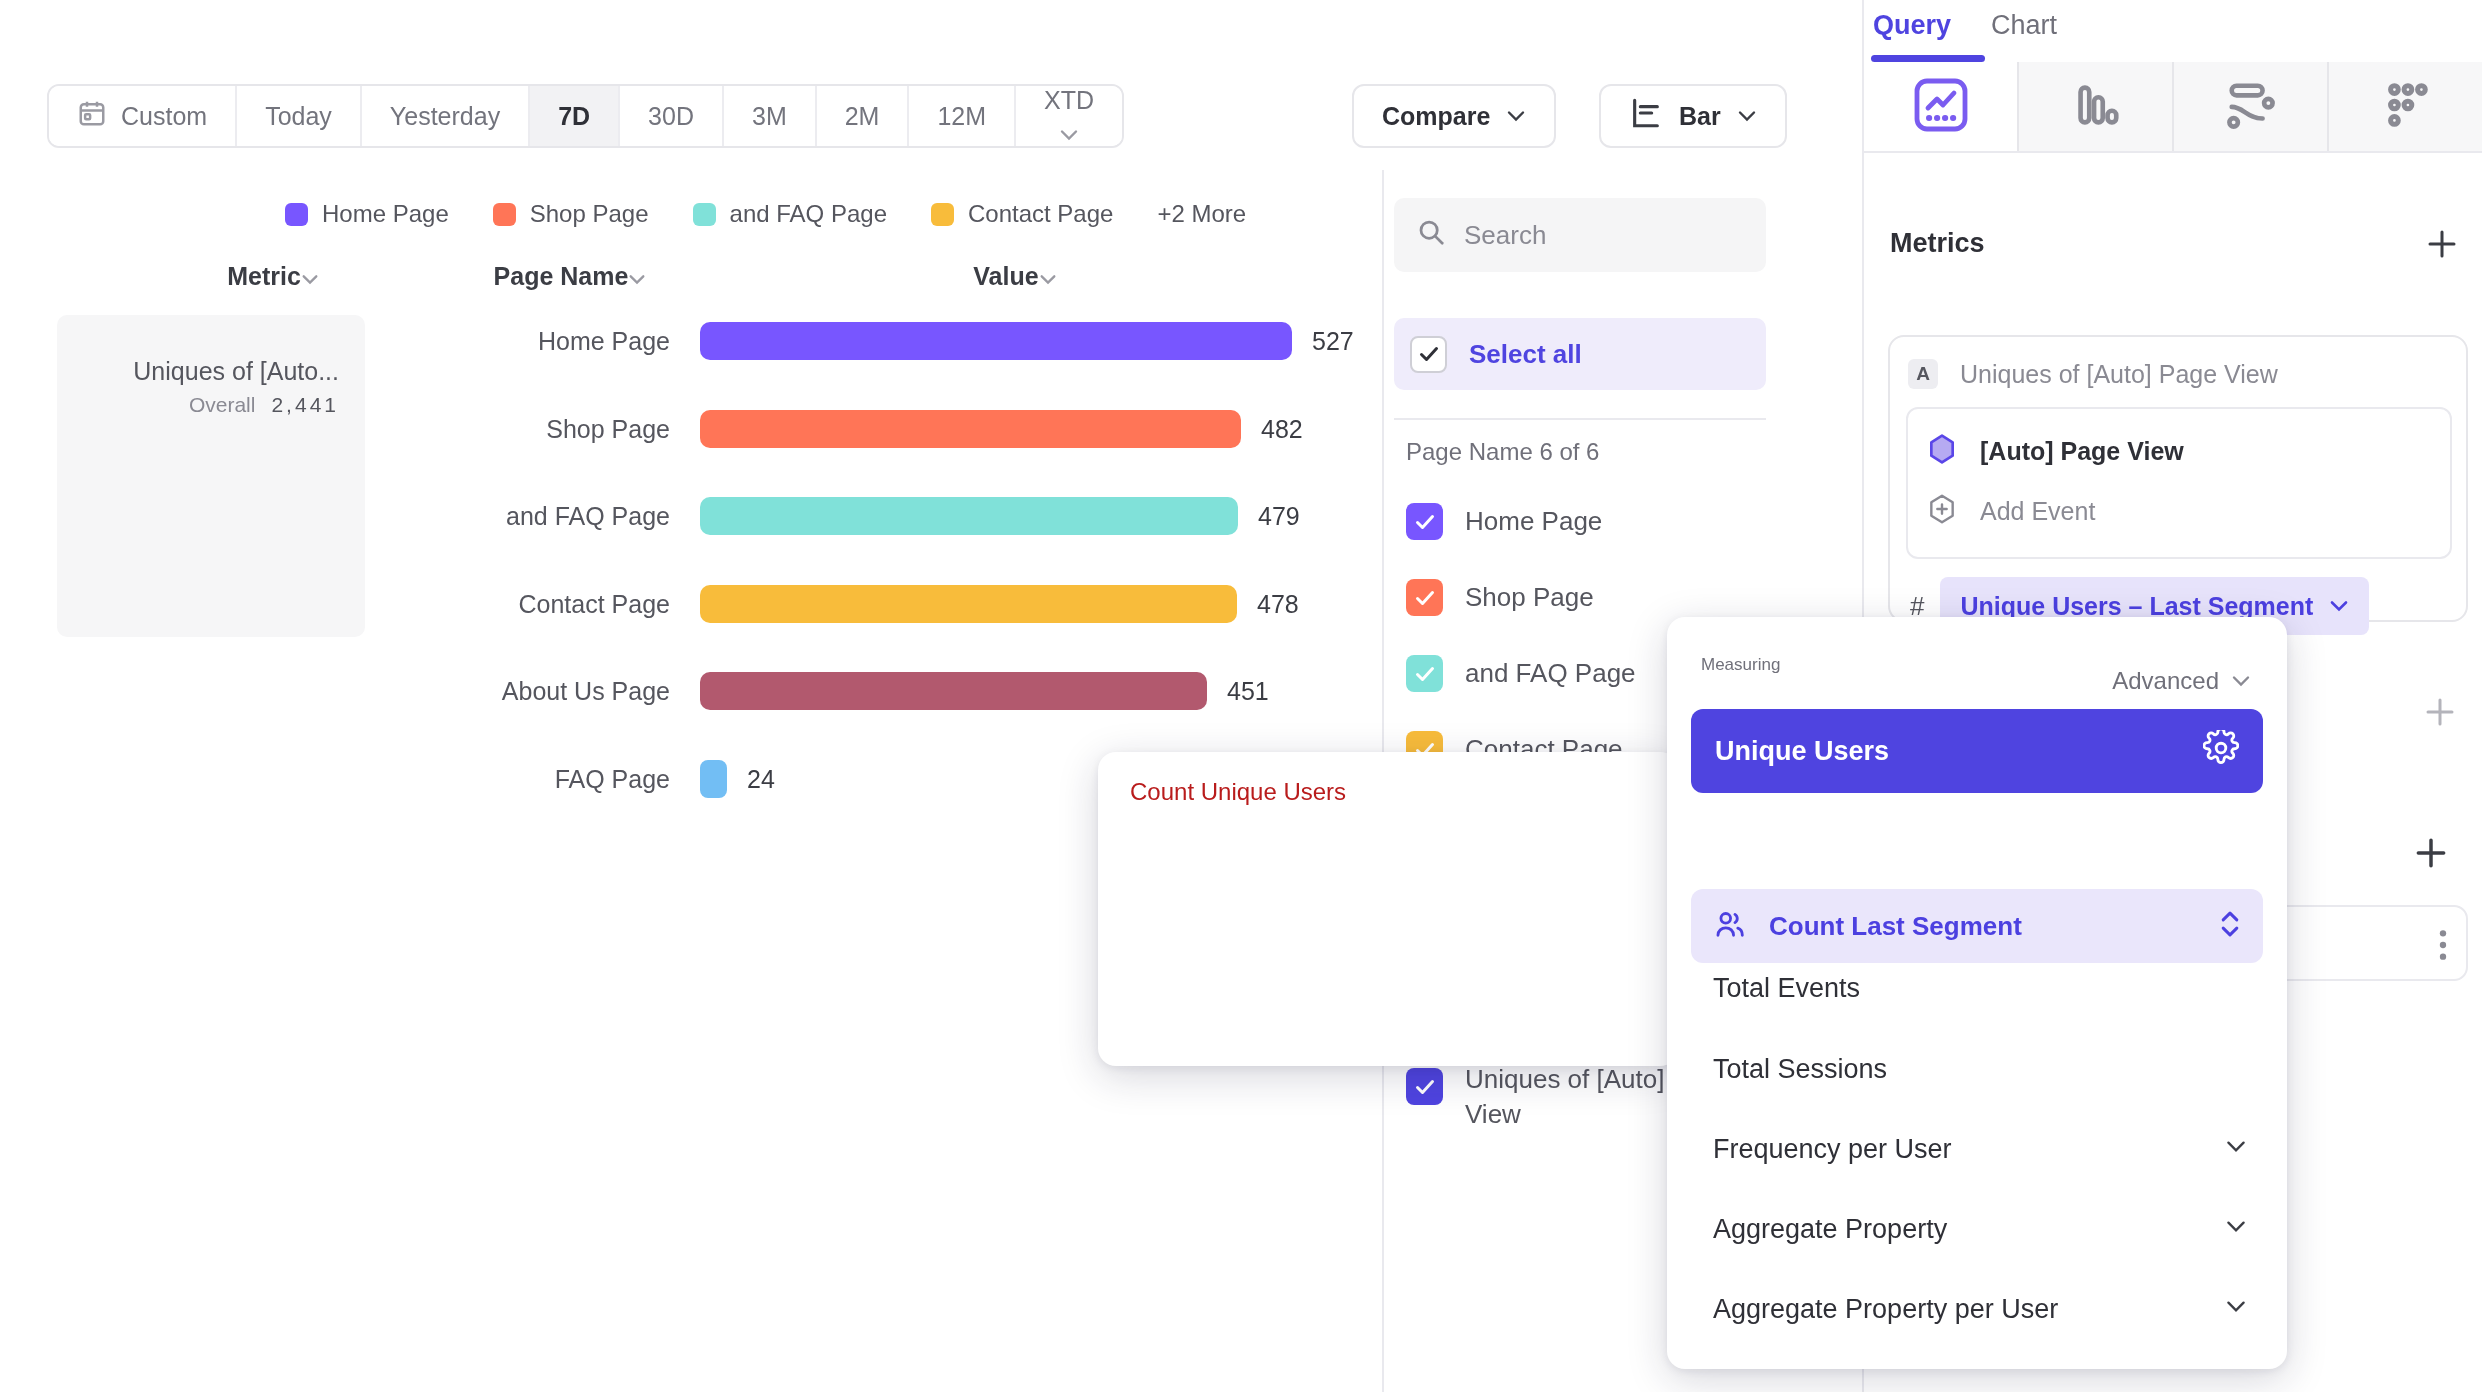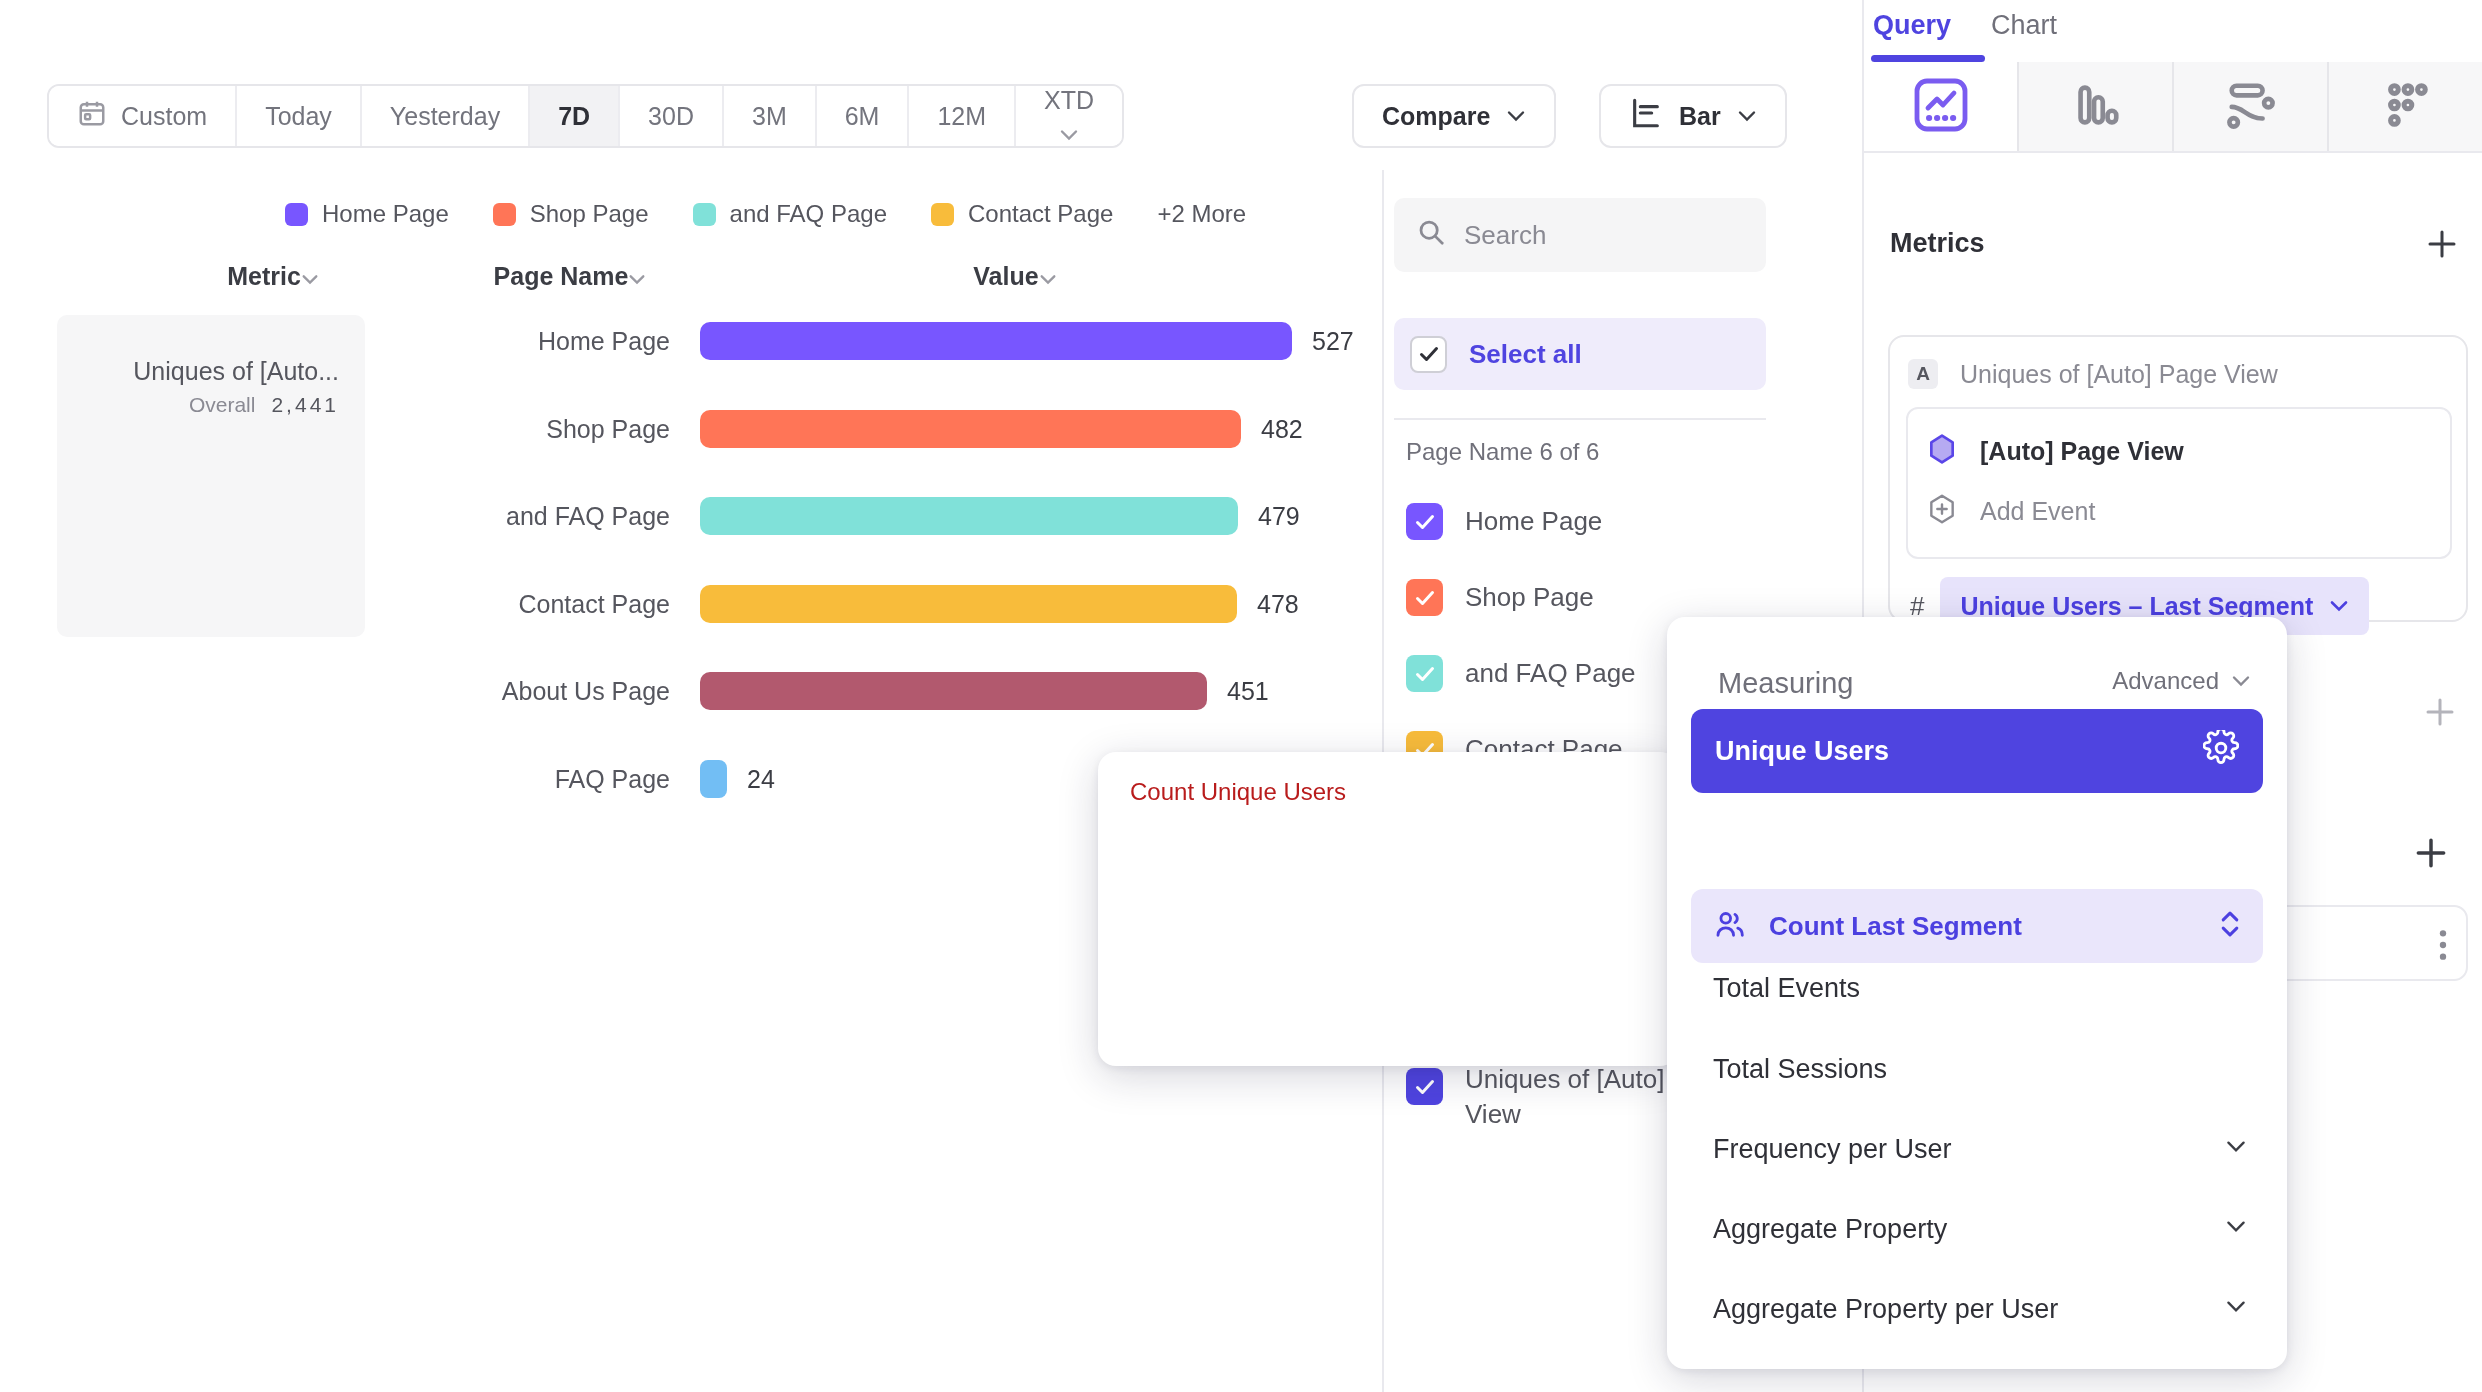--- a/index.html
+++ b/index.html
@@ -127,21 +127,21 @@
   }
 
   
   .popover {
     position:absolute; background:#fff; border-radius:18px;
     box-shadow:0 10px 40px rgba(30,30,60,0.18), 0 2px 8px rgba(30,30,60,0.08);
   }
   .count-pop { left:1098px; top:752px; width:580px; height:314px; z-index:20; }
   .count-pop .hdr { position:absolute; left:32px; top:26px; font-size:24px; color:#b91c1c; }
   .meas-pop { left:1667px; top:617px; width:620px; height:752px; z-index:30; }
-  .meas-pop .hdr-l { position:absolute; left:34px; top:50px; font-size:29px; color:#70707a;margin-left:17px; }
+  .meas-pop .hdr-l { position:absolute; left:34px; top:38px; font-size:17px; color:#70707a; }
   .meas-pop .hdr-r { position:absolute; right:36px; top:50px; font-size:24px; color:#70707a; display:flex; gap:12px; align-items:center; cursor:pointer; }
   .row-primary {
     position:absolute; left:24px; top:92px; width:572px; height:84px;
     background:#4f44e0; border-radius:12px; display:flex; align-items:center;
     padding:0 24px; font-size:27px; font-weight:bold; color:#fff; cursor:pointer;
   }
   .row-box {
     position:absolute; left:24px; width:572px; height:74px; border-radius:12px;
     display:flex; align-items:center; gap:22px; padding:0 22px; cursor:pointer;
   }
@@ -176,21 +176,21 @@
   <div class="date-btn selected dotbg">
       <span>7D</span>
     </div>
   <div class="date-btn">
       <span>30D</span>
     </div>
   <div class="date-btn">
       <span>3M</span>
     </div>
   <div class="date-btn">
-      <span>6M</span>
+      <span>2M</span>
     </div>
   <div class="date-btn">
       <span>12M</span>
     </div>
   <div class="date-btn">
     <span>XTD</span>
     <span class="chev">
         <svg width="20" height="12" viewBox="0 0 20 12" fill="none" stroke="#9a9aa2" stroke-width="2.4" stroke-linecap="round">
           <path d="M3 2.5 L10 9.5 L17 2.5"></path>
         </svg>

